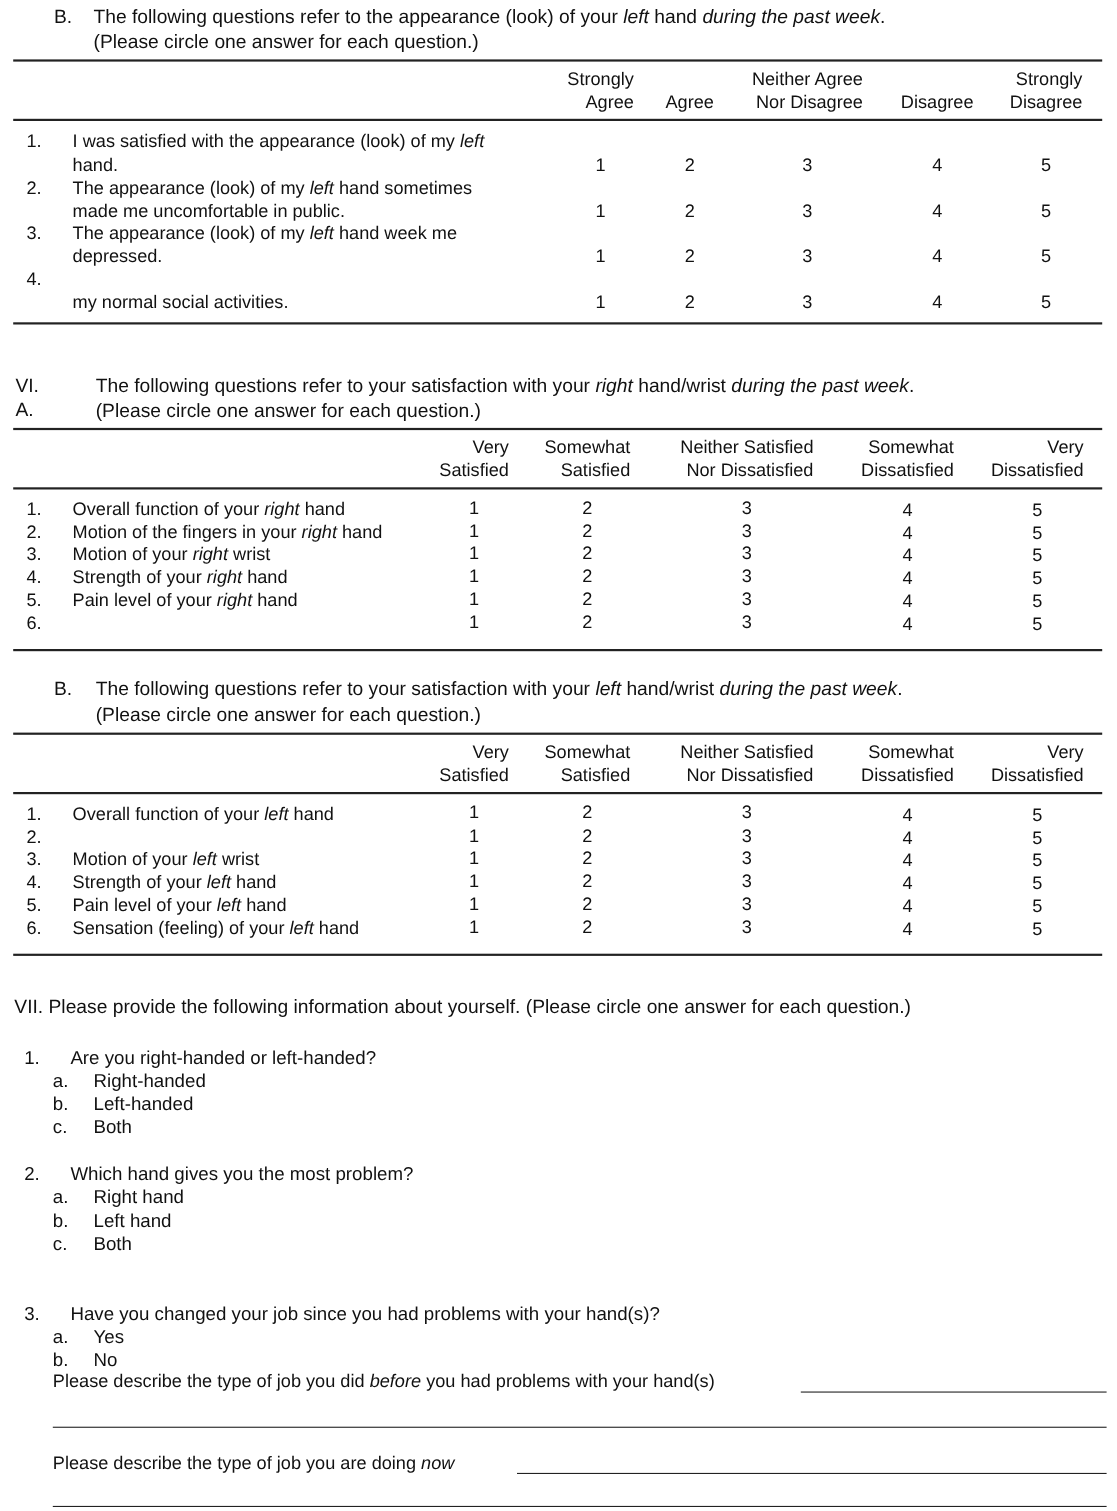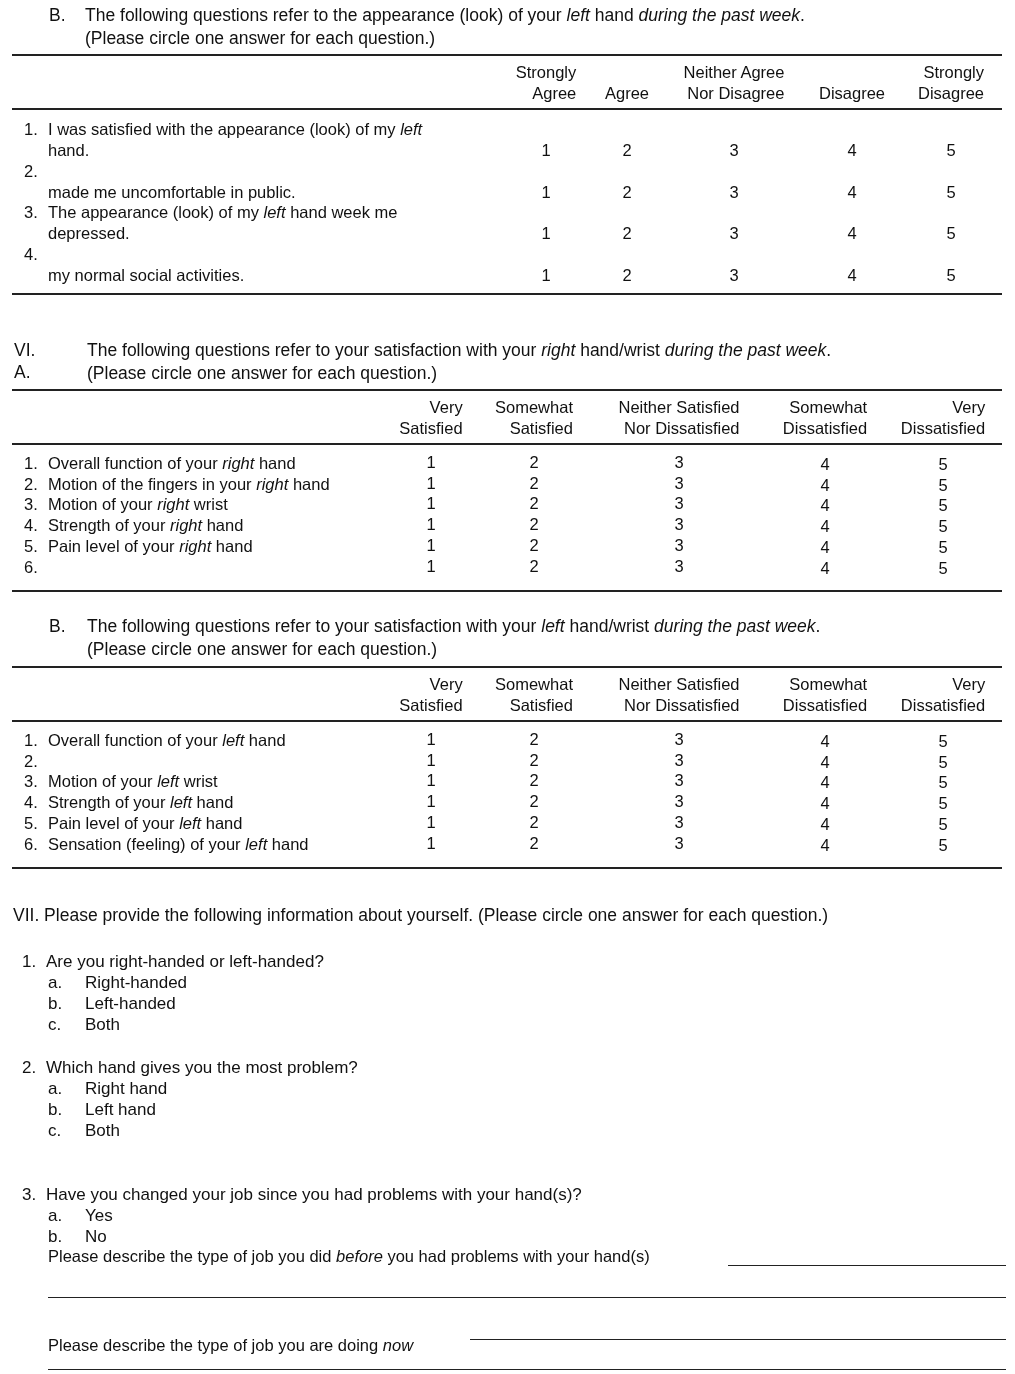--- a/index.html
+++ b/index.html
@@ -7,21 +7,21 @@
          font-family:"Liberation Sans", sans-serif; color:#111; font-size:17px; }
   .abs { position:absolute; }
   .rule { position:absolute; left:12px; width:990px; height:2px; background:#222; }
   .intro { position:absolute; line-height:22px; font-size:17.5px; }
   .intro .lbl { position:absolute; }
   .intro .txt { position:absolute; white-space:nowrap; }
   .hdr { position:absolute; text-align:right; line-height:21px; font-size:16.5px; white-space:nowrap; transform:translateX(-50%); }
   .num { position:absolute; font-size:16.5px; transform:translateX(-50%); }
   .q { position:absolute; font-size:16.5px; white-space:nowrap; line-height:21px; }
   .q .n { position:absolute; left:0; }
-  .q .t { position:absolute; left:24px; }
+  .q .t { position:absolute; left:42px; }
   .opt { position:absolute; font-size:17px; line-height:21px; white-space:nowrap; }
   .opt .l { position:absolute; left:0; }
   .opt .t { position:absolute; left:37px; }
   .line { position:absolute; height:1px; background:#222; }
   i { }
 </style>
 </head>
 <body>
 
 <div class="intro" style="left:0;top:4px;">
@@ -60,20 +60,21 @@
       <span class="t"><span>I was satisfied with the appearance (look) of my </span><i>left</i><span></span></span>
       <span class="t" style="top:21px;">hand.</span>
     </div>
     <span class="num" style="left:546px;top:141px;">1</span>
     <span class="num" style="left:627px;top:141px;">2</span>
     <span class="num" style="left:734px;top:141px;">3</span>
     <span class="num" style="left:852px;top:141px;">4</span>
     <span class="num" style="left:951px;top:141px;">5</span>
     <div class="q" style="left:24px;top:160.5px;width:470px;height:42px;">
       <span class="n">2.</span>
+      <span class="t"><span>The appearance (look) of my </span><i>left</i><span> hand sometimes</span></span>
       <span class="t" style="top:21px;">made me uncomfortable in public.</span>
     </div>
     <span class="num" style="left:546px;top:182.5px;">1</span>
     <span class="num" style="left:627px;top:182.5px;">2</span>
     <span class="num" style="left:734px;top:182.5px;">3</span>
     <span class="num" style="left:852px;top:182.5px;">4</span>
     <span class="num" style="left:951px;top:182.5px;">5</span>
     <div class="q" style="left:24px;top:202px;width:470px;height:42px;">
       <span class="n">3.</span>
       <span class="t"><span>The appearance (look) of my </span><i>left</i><span> hand week me</span></span>
@@ -315,17 +316,17 @@
       <span class="t">No</span>
     </div>
   </div>
 
 <div class="abs" style="left:48px;top:1247px;font-size:16.5px;white-space:nowrap;">
   <span>Please describe the type of job you did </span><i>before</i><span> you had problems with your hand(s)</span>
 </div>
 <div class="line" style="left:728px;width:278px;top:1265px;"></div>
 <div class="line" style="left:48px;width:958px;top:1297px;"></div>
 
-<div class="abs" style="left:48px;top:1321px;font-size:16.5px;white-space:nowrap;margin-top:15px;">
+<div class="abs" style="left:48px;top:1321px;font-size:16.5px;white-space:nowrap;">
   <span>Please describe the type of job you are doing </span><i>now</i><span></span>
 </div>
 <div class="line" style="left:470px;width:536px;top:1339px;"></div>
 <div class="line" style="left:48px;width:958px;top:1369px;"></div>
 
 </body></html>

